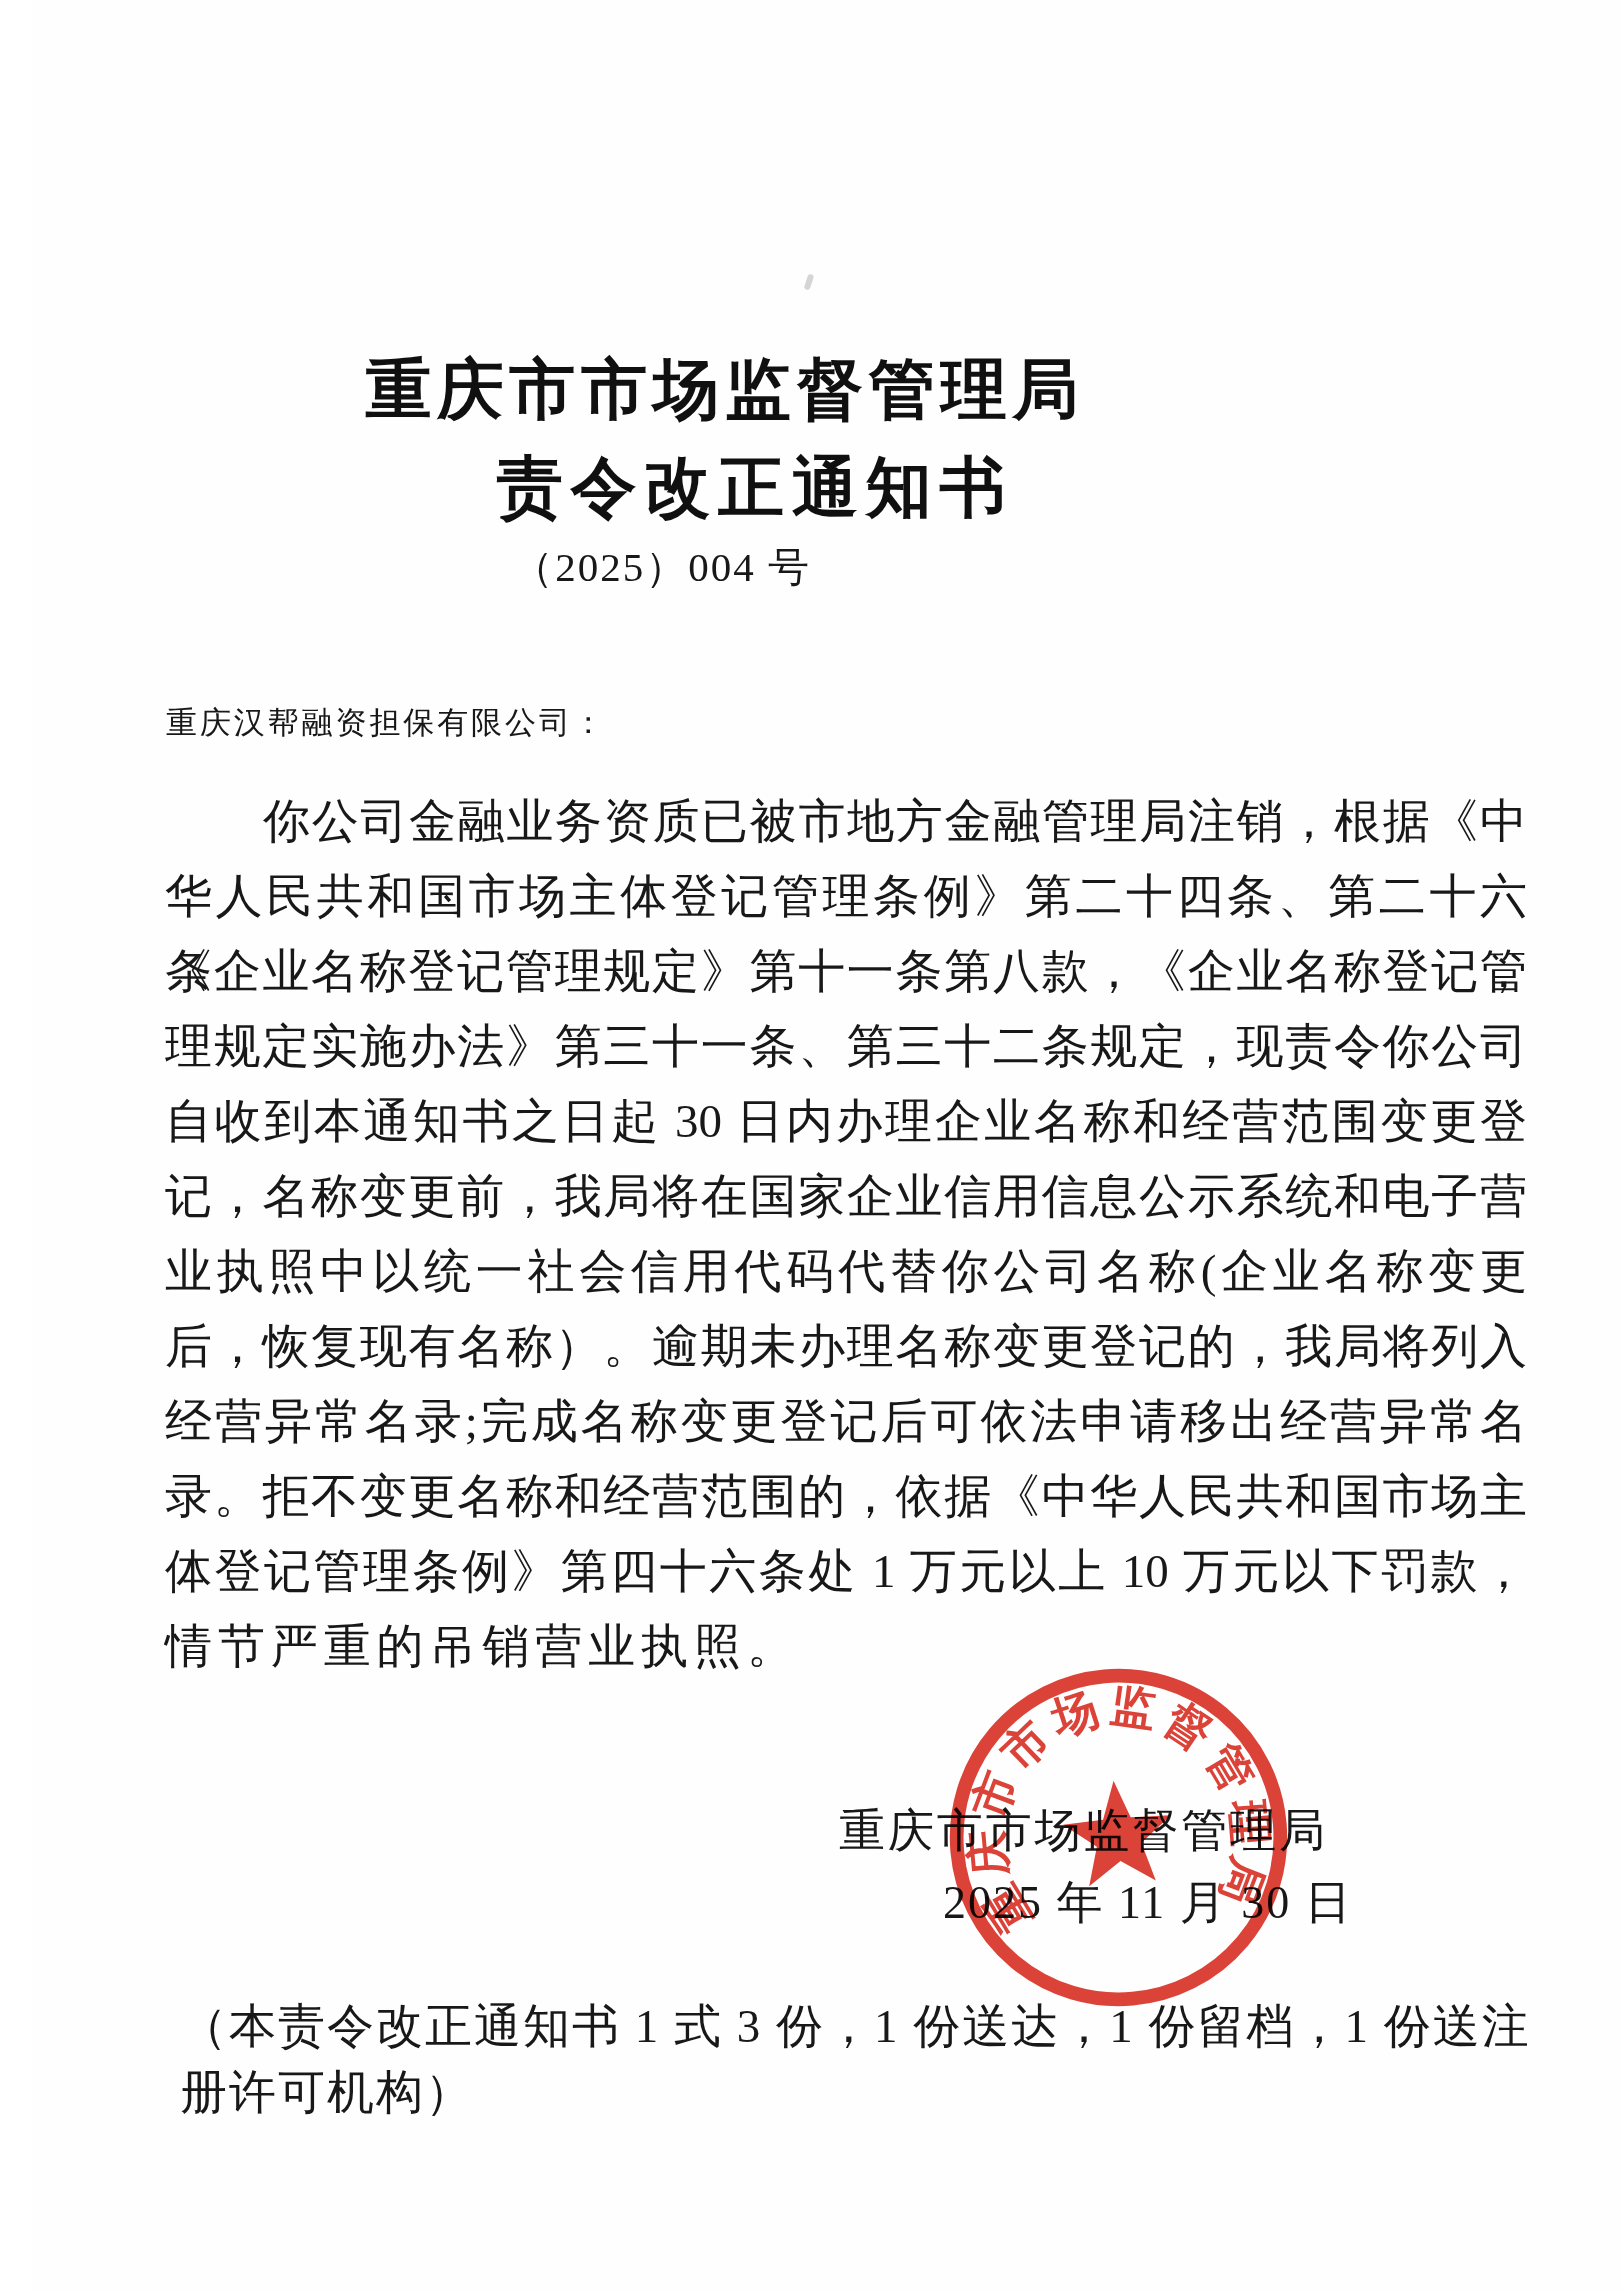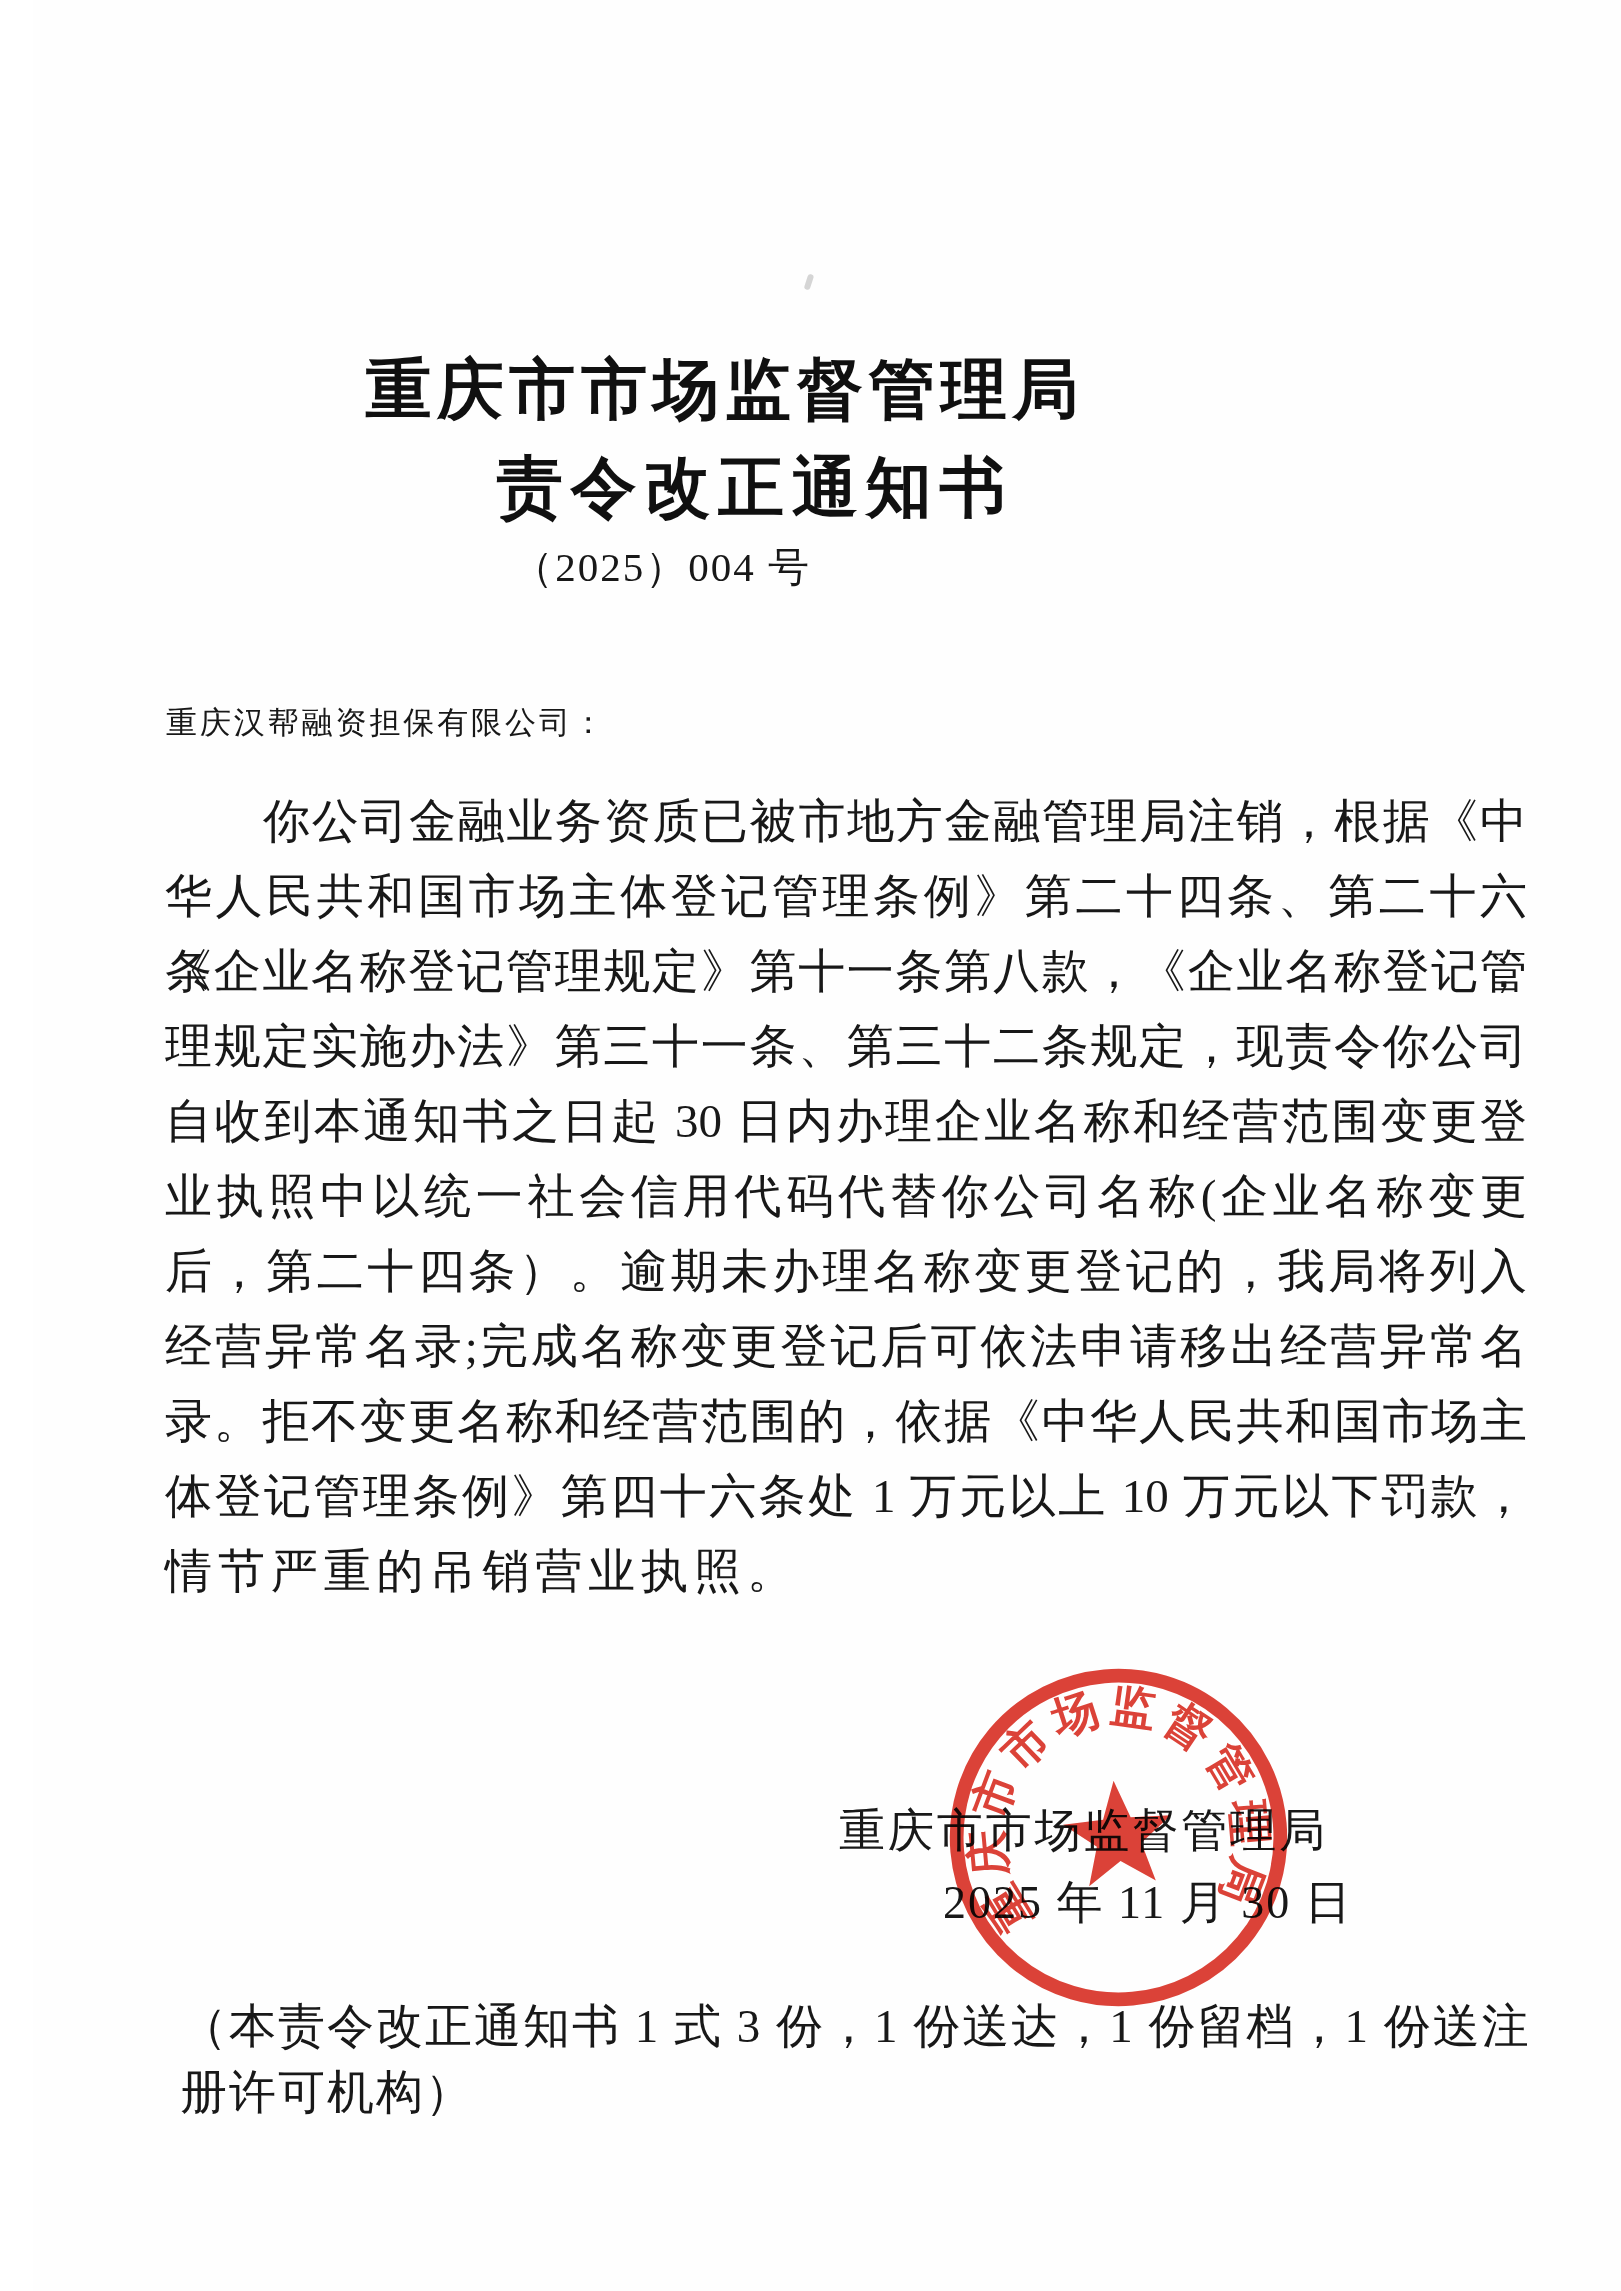--- a/index.html
+++ b/index.html
@@ -95,22 +95,23 @@
   <div class="doc-number">（2025）004 号</div>
 
   <div class="recipient">重庆汉帮融资担保有限公司：</div>
 
   <div class="body-block">
     <div class="bline jline indent">你公司金融业务资质已被市地方金融管理局注销，根据《中</div>
     <div class="bline jline">华人民共和国市场主体登记管理条例》第二十四条、第二十六条，</div>
     <div class="bline jline">《企业名称登记管理规定》第十一条第八款，《企业名称登记管</div>
     <div class="bline jline">理规定实施办法》第三十一条、第三十二条规定，现责令你公司</div>
     <div class="bline jline">自收到本通知书之日起 30 日内办理企业名称和经营范围变更登</div>
+    <div class="bline jline">记，名称变更前，我局将在国家企业信用信息公示系统和电子营</div>
     <div class="bline jline">业执照中以统一社会信用代码代替你公司名称(企业名称变更</div>
-    <div class="bline jline">后，第二十四条）。逾期未办理名称变更登记的，我局将列入</div>
+    <div class="bline jline">后，恢复现有名称）。逾期未办理名称变更登记的，我局将列入</div>
     <div class="bline jline">经营异常名录;完成名称变更登记后可依法申请移出经营异常名</div>
     <div class="bline jline">录。拒不变更名称和经营范围的，依据《中华人民共和国市场主</div>
     <div class="bline jline">体登记管理条例》第四十六条处 1 万元以上 10 万元以下罚款，</div>
     <div class="bline lastline">情节严重的吊销营业执照。</div>
   </div>
 
   <div class="signature">重庆市市场监督管理局</div>
 
   <div class="date-line">2025 年 11 月 30 日</div>
 

